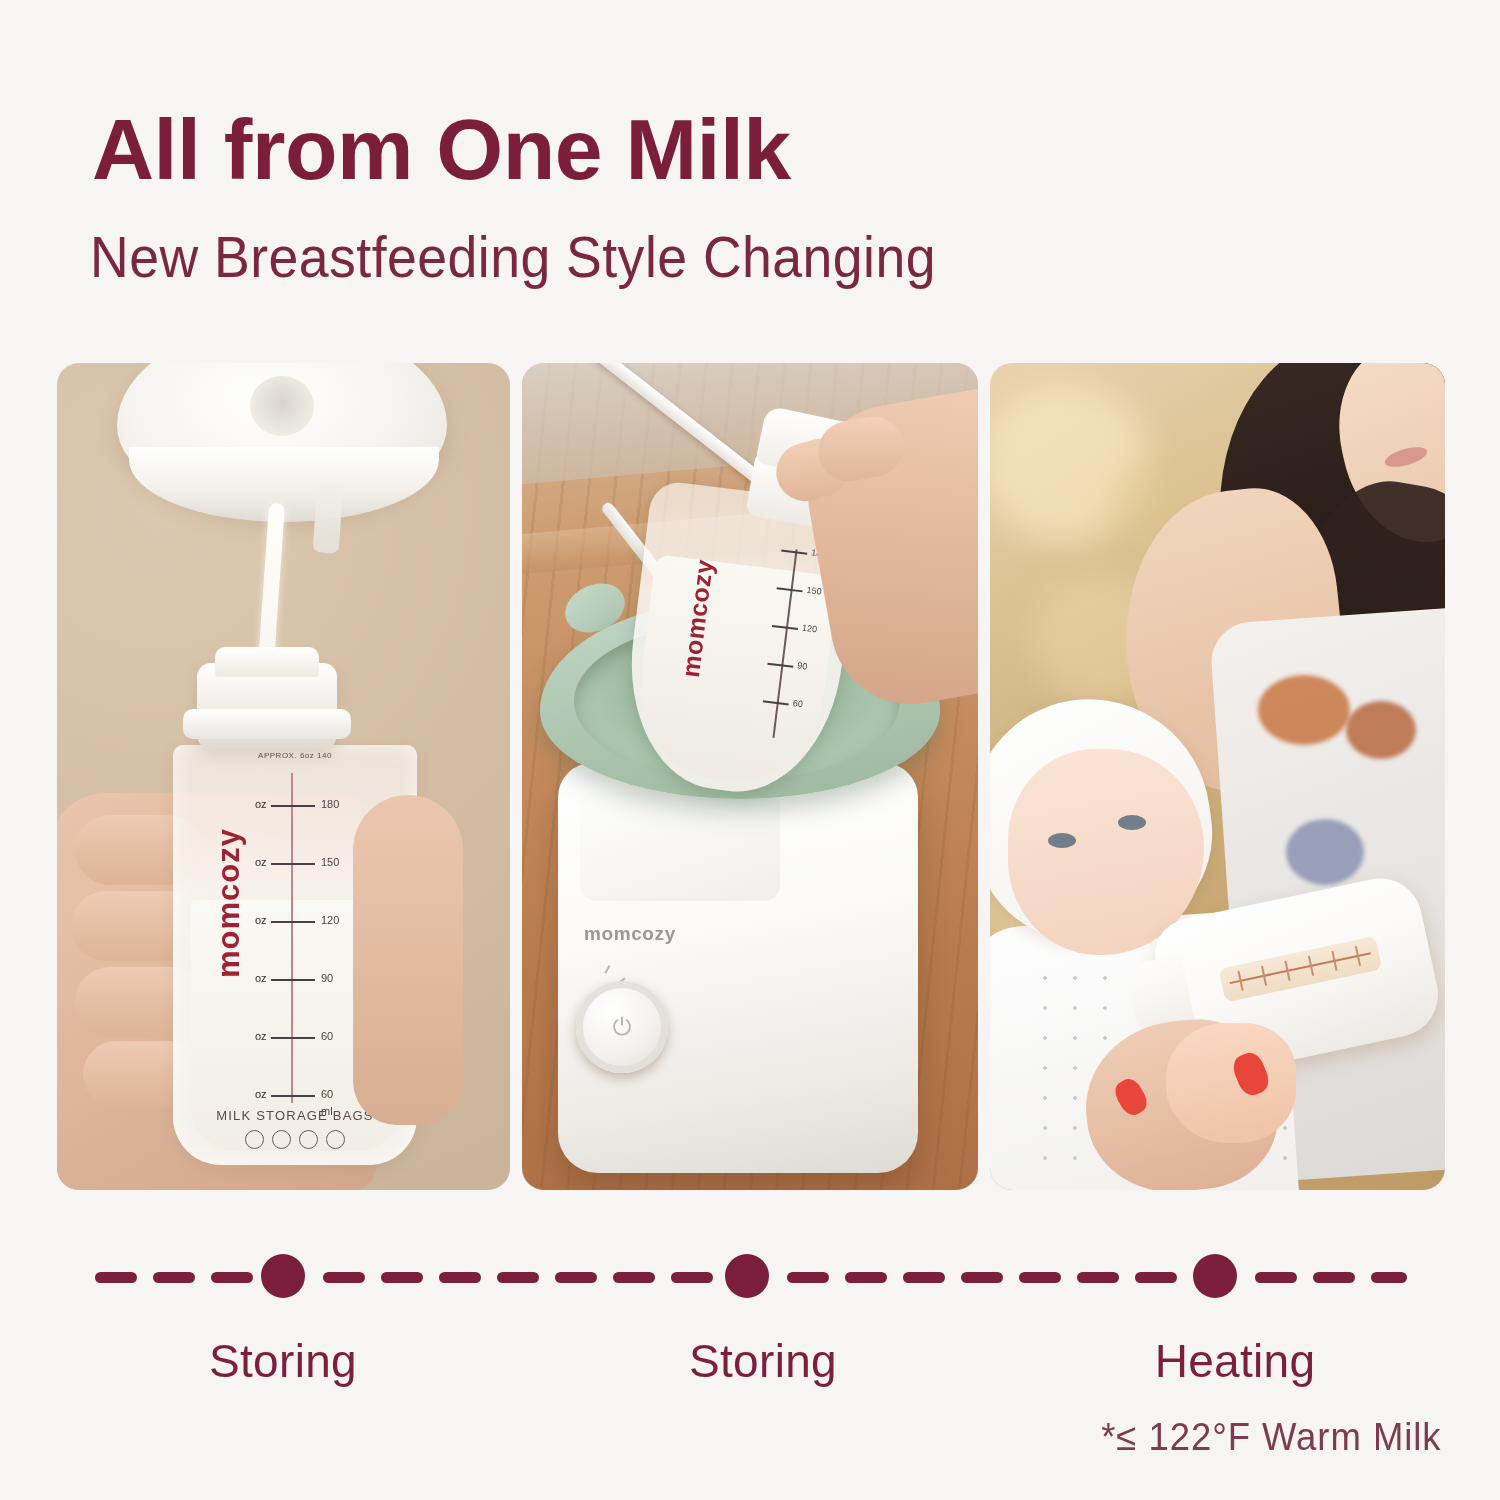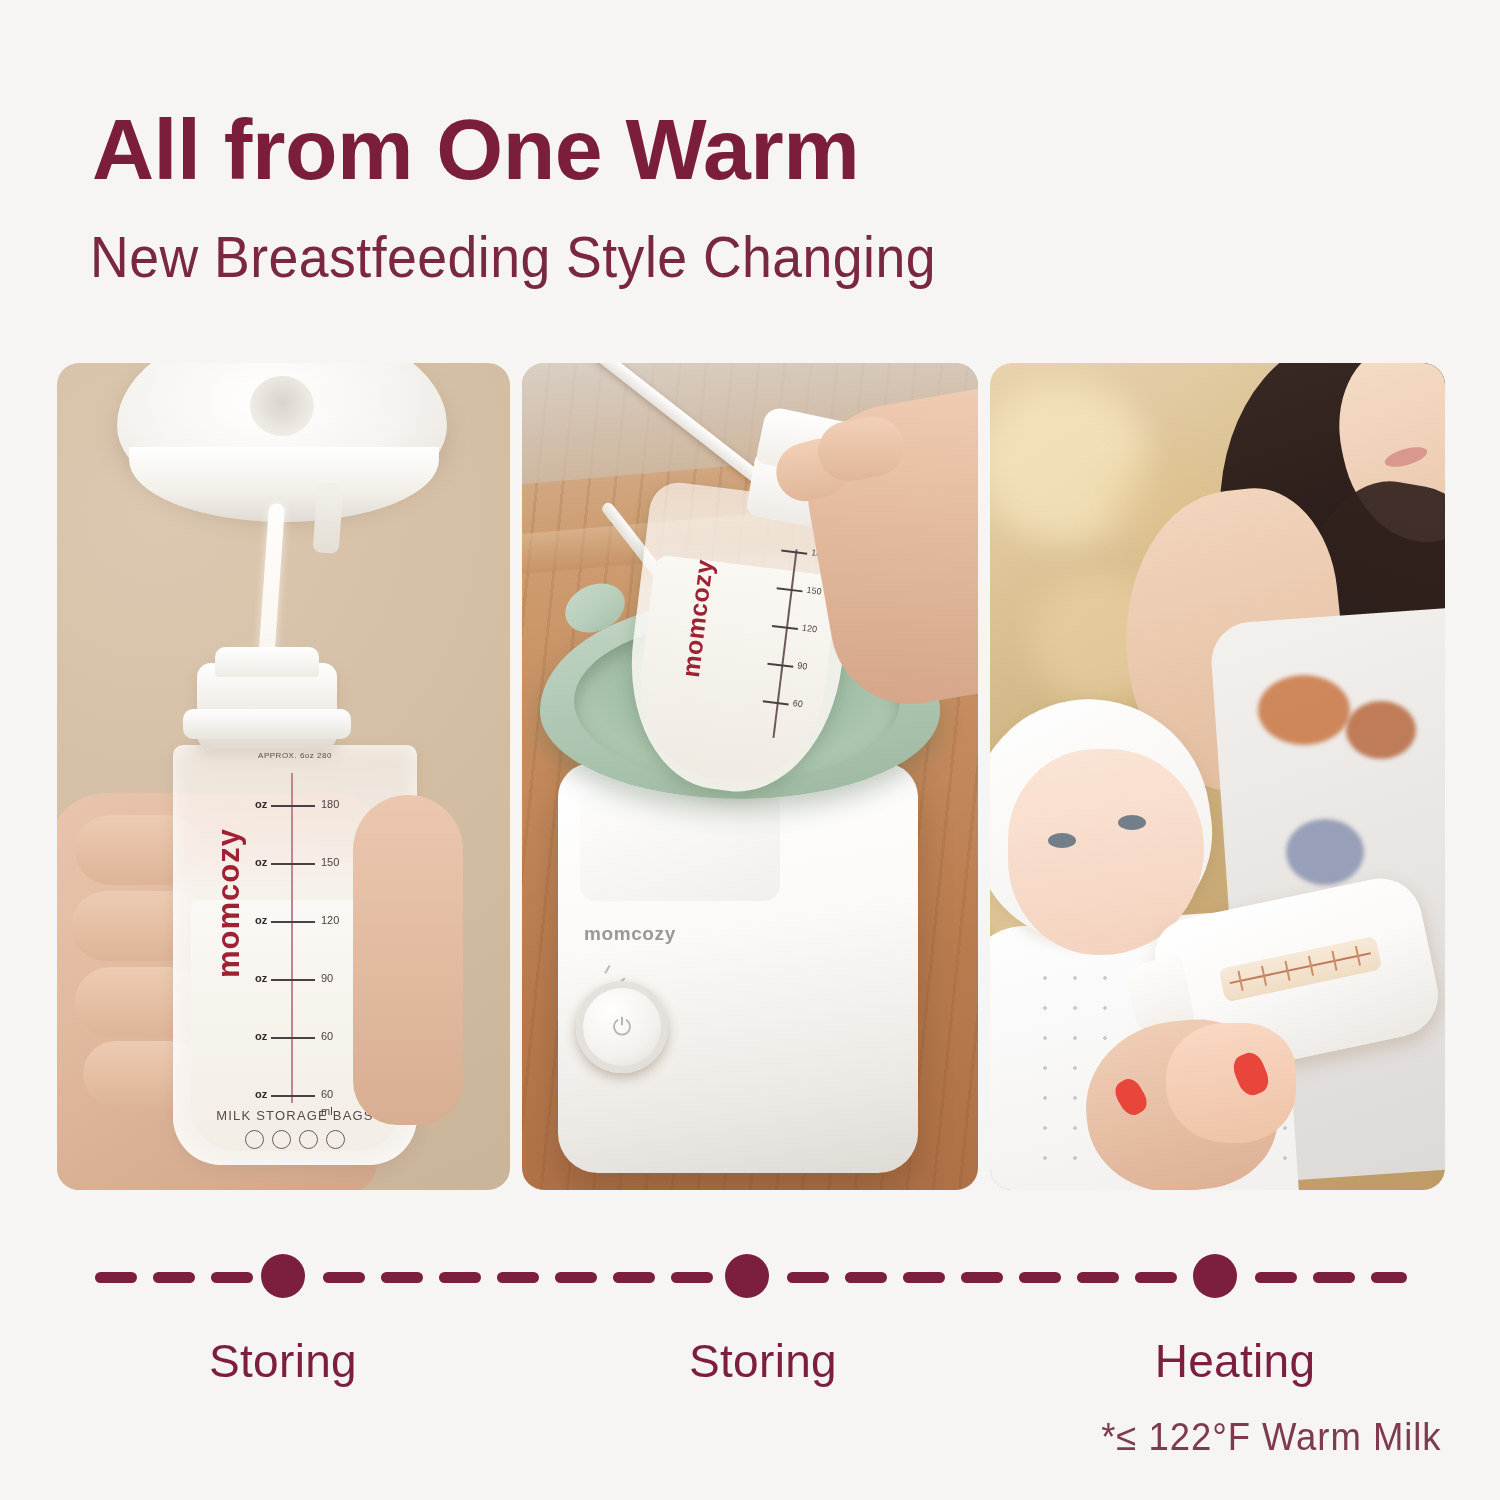--- a/index.html
+++ b/index.html
@@ -109,21 +109,21 @@
   }
   .bagbrand{
     position:absolute; left:-34px; top:140px; width:180px;
     transform:rotate(-90deg); transform-origin:center;
     font-size:31px; font-weight:700; letter-spacing:1px; color:#9E2233;
     text-align:center;
   }
   .scale{ position:absolute; left:118px; top:28px; width:2px; height:330px; background:#C08593; }
   .tick{ position:absolute; left:98px; width:44px; height:2px; background:#4A3F42; }
   .tickL{ position:absolute; left:148px; font-size:11px; color:#4A3F42; font-family:"Liberation Sans", sans-serif; }
-  .tickZ{ position:absolute; left:82px; font-size:11px; color:#30282A; font-weight:700; }
+  .tickZ{ position:absolute; left:82px; font-size:11px; color:#30282A; font-weight:400; }
   .bagfoot{
     position:absolute; left:0; right:0; bottom:42px; text-align:center;
     font-size:13px; letter-spacing:1.2px; color:#59494C;
   }
   .bagicons{ position:absolute; left:0; right:0; bottom:16px; display:flex; justify-content:center; gap:8px; }
   .bagicon{ width:19px; height:19px; border:1.4px solid #6B585C; border-radius:50%; }
   .bagtop{
     position:absolute; left:0; right:0; top:6px; text-align:center;
     font-size:8px; color:#54474A; letter-spacing:.5px;
   }
@@ -332,41 +332,41 @@
   .sl3{ left:1110px; width:250px; }
   .footnote{
     position:absolute; right:58px; top:1416px;
     font-size:38px; font-weight:300; color:#7E3B4E; letter-spacing:1px;
     transform:scaleX(.96); transform-origin:right center;
   }
 </style>
 </head>
 <body>
 
-<div class="headline">All from One Warm</div>
+<div class="headline">All from One Milk</div>
 <div class="subheadline">New Breastfeeding Style Changing</div>
 
 <div class="panels">
 
   <div class="panel p1">
     <div class="p1bg"></div>
 
     <div class="shield"></div>
     <div class="shield-lip"></div>
     <div class="shield-clip"></div>
     <div class="stream"></div>
 
     <div class="hand1"></div>
     <div class="finger f1"></div>
     <div class="finger f2"></div>
     <div class="finger f3"></div>
     <div class="finger f4"></div>
 
     <div class="bag">
-      <div class="bagtop">APPROX. 6oz 280</div>
+      <div class="bagtop">APPROX. 6oz 140</div>
       <div class="milk"></div>
       <div class="bagbrand">momcozy</div>
 
       <div class="scale"></div>
       <div class="tick" style="top:60px"></div>
       <div class="tickZ" style="top:53px">oz</div>
       <div class="tickL" style="top:53px">180</div>
 
       <div class="tick" style="top:118px"></div>
       <div class="tickZ" style="top:111px">oz</div>

